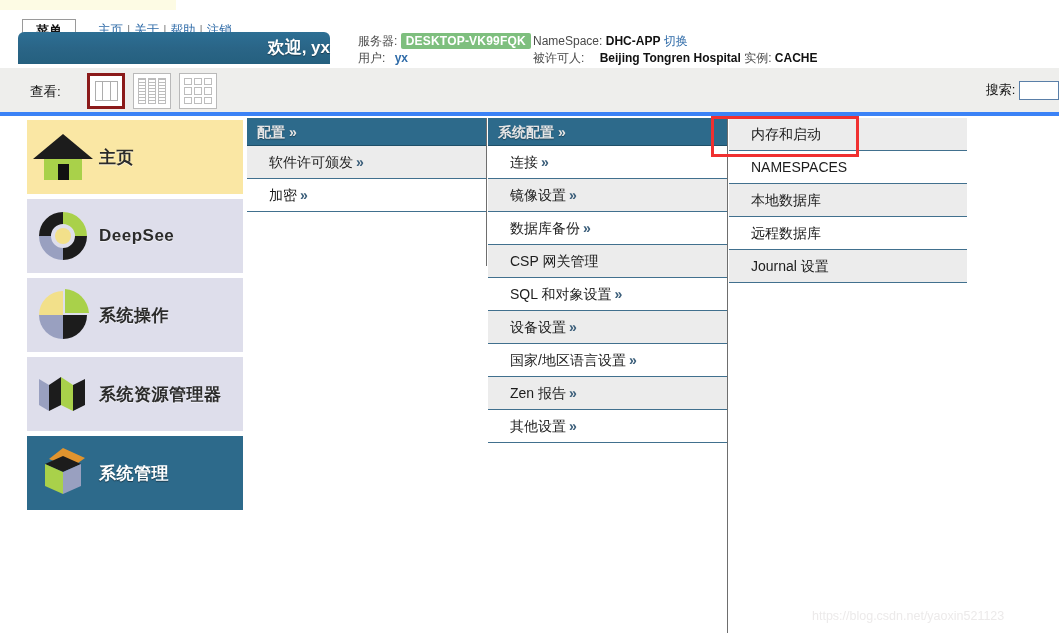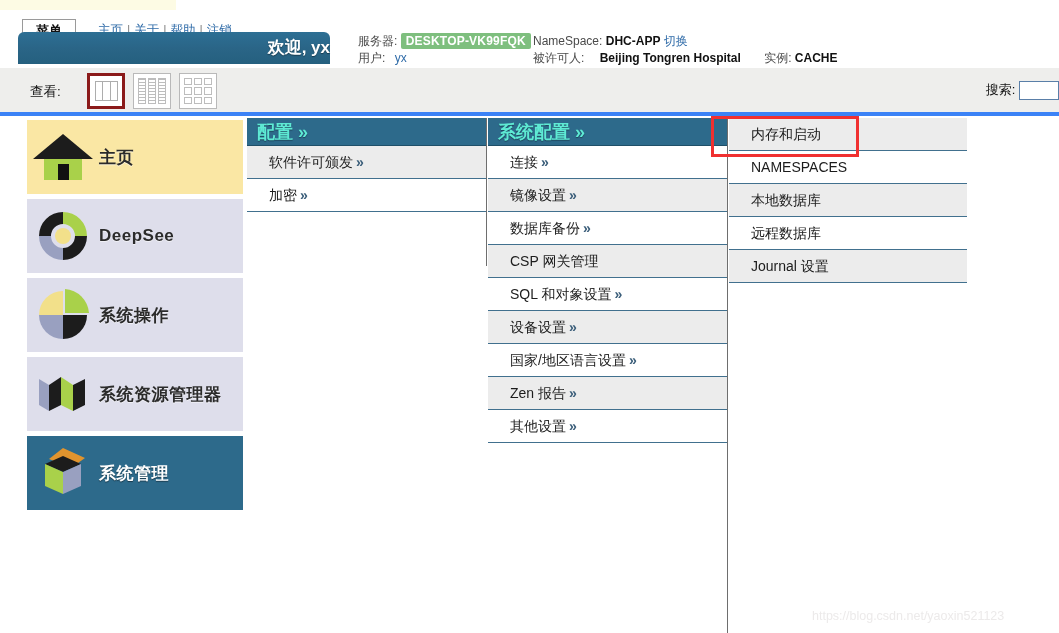--- a/index.html
+++ b/index.html
@@ -58,21 +58,21 @@
   .srv-row { position:absolute; left:0; height:15px; line-height:15px; white-space:nowrap; }
   .srv-row.r1 { top:1px; }
   .srv-row.r2 { top:18px; }
   .srv-lbl { color:#4a4a4a; }
   .srv-val { color:#111; font-weight:bold; }
   .srv-badge {
     background:#7ebf7e; color:#ffffff; font-weight:bold;
     padding:1px 5px; border-radius:2px; letter-spacing:.2px;
   }
   .srv-link { color:#2f6ba8; text-decoration:none; }
-  .srv-user { color:#2f6ba8; font-weight:normal; }
+  .srv-user { color:#2f6ba8; font-weight:bold; }
   .c-ns  { position:absolute; left:175px; }
   .c-lic { position:absolute; left:175px; }
 
   
   .toolbar {
     position:absolute; left:0; top:68px; width:1059px; height:48px;
     background:#eeeeec; border-bottom:4px solid #3b82f6;
     box-sizing:border-box;
   }
   .view-label {
@@ -124,21 +124,21 @@
   .side-item.sel .side-txt { color:#ffffff; text-shadow:0 1px 1px rgba(0,0,0,.45); }
 
   
   .col-menu { position:absolute; top:118px; }
   .col1 { left:247px; width:240px; }
   .col2 { left:488px; width:240px; }
   .col3 { left:729px; width:238px; }
 
   .col-hdr {
     height:28px; line-height:28px; padding-left:10px; box-sizing:border-box;
-    background:#2d6a8b; color:#5eead4; font-size:18px; font-weight:bold;
+    background:#2d6a8b; color:#e5e5e5; font-size:14px; font-weight:bold;
     text-shadow:0 1px 1px rgba(0,0,0,.35);
     border-bottom:1px solid #1f4f68;
   }
   .mrow {
     height:33px; line-height:33px; padding-left:22px; box-sizing:border-box;
     font-size:14px; color:#1c1c1c; background:#ffffff;
     border-bottom:1px solid #41708e;
     white-space:nowrap; overflow:hidden;
   }
   .mrow.alt { background:#ececec; }
@@ -191,21 +191,21 @@
         <span class="srv-val">DHC-APP</span>
         <a href="#" class="srv-link">切换</a>
       </span>
     </div>
     <div class="srv-row r2">
       <span class="srv-lbl">用户:</span>
       <span class="srv-user" style="margin-left:6px;">yx</span>
       <span class="c-lic">
         <span class="srv-lbl">被许可人:</span>
         <span class="srv-val" style="margin-left:12px;">Beijing Tongren Hospital</span>
-        <span class="srv-lbl" style="margin-left:20px;">实例:</span>
+        <span class="srv-lbl" style="margin-left:0;">实例:</span>
         <span class="srv-val">CACHE</span>
       </span>
     </div>
   </div>
 
   <div class="toolbar">
     <div class="view-label">查看:</div>
   </div>
 
   <div class="view-icon vi1 sel">

